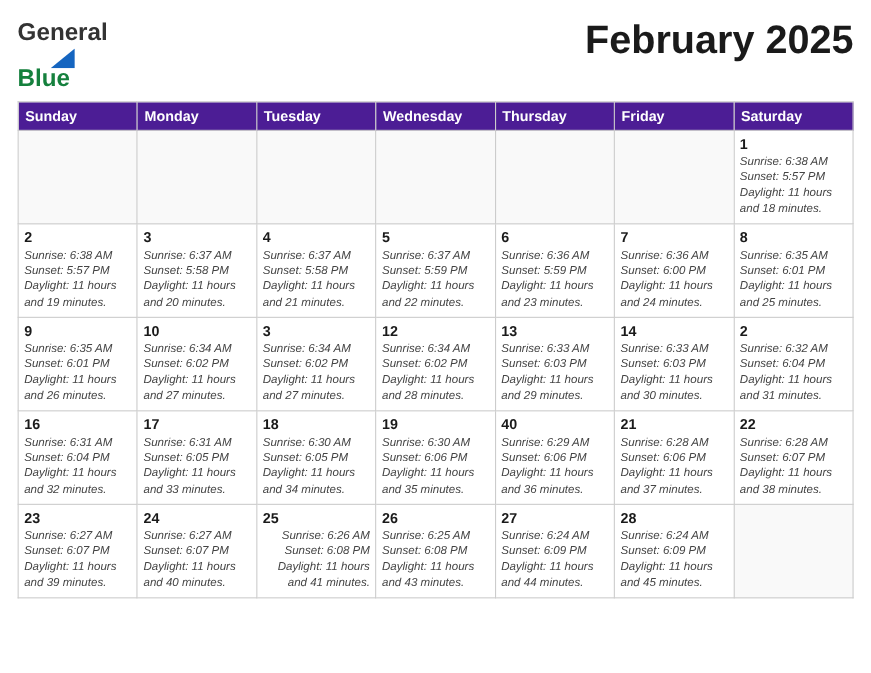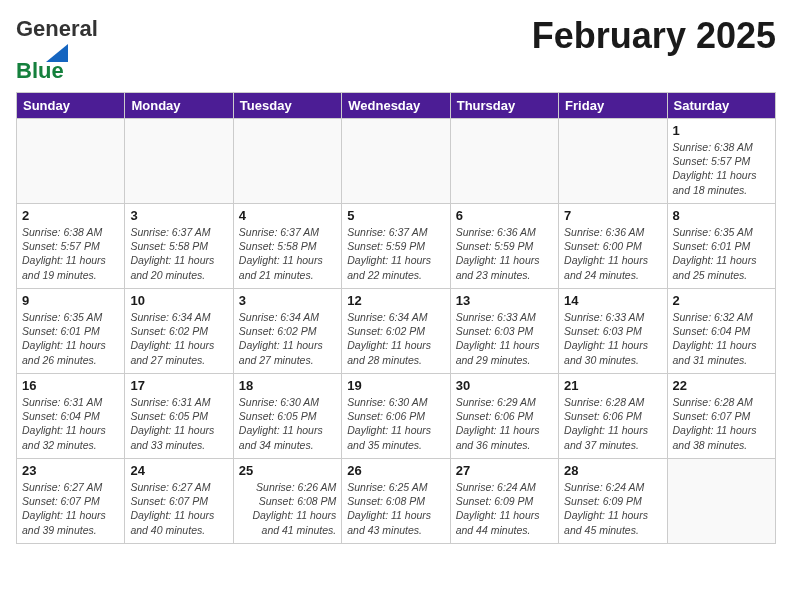--- a/index.html
+++ b/index.html
@@ -249,21 +249,21 @@
 and 34 minutes.</div>
         </td>
         <td>
           <span class="day-num">19</span>
           <div class="day-info" style="white-space: pre-line;">Sunrise: 6:30 AM
 Sunset: 6:06 PM
 Daylight: 11 hours
 and 35 minutes.</div>
         </td>
         <td>
-          <span class="day-num">30</span>
+          <span class="day-num">40</span>
           <div class="day-info" style="white-space: pre-line;">Sunrise: 6:29 AM
 Sunset: 6:06 PM
 Daylight: 11 hours
 and 36 minutes.</div>
         </td>
         <td>
           <span class="day-num">21</span>
           <div class="day-info" style="white-space: pre-line;">Sunrise: 6:28 AM
 Sunset: 6:06 PM
 Daylight: 11 hours

